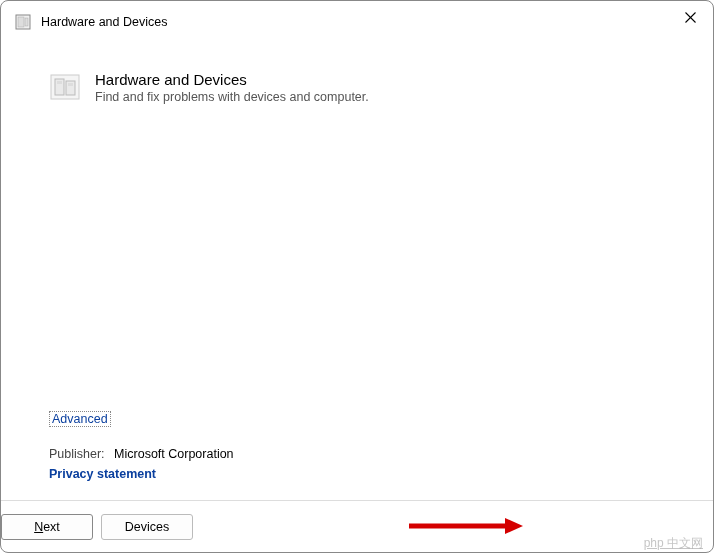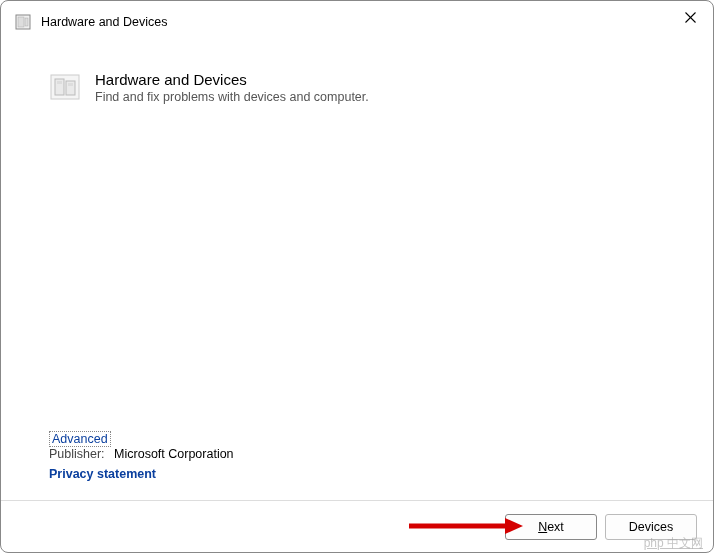--- a/index.html
+++ b/index.html
@@ -86,41 +86,42 @@
       font-size: 12.5px;
       color: #0a3f9e;
       text-decoration: none;
       border: 1px dotted #888;
       padding: 0 2px;
       display: inline-block;
     }
     .publisher-row {
       font-size: 12.5px;
       color: #000;
+      margin-top: 20px;
     }
     .publisher-label { color: #444; }
     .publisher-name { margin-left: 6px; }
     .privacy-link {
       font-size: 12.5px;
       color: #0a3f9e;
       text-decoration: none;
       display: inline-block;
       margin-top: 6px;
       font-weight: bold;
     }
     .footer {
       position: absolute;
       bottom: 0;
       left: 0;
       right: 0;
       height: 52px;
       border-top: 1px solid #ddd;
       display: flex;
       align-items: center;
-      justify-content: flex-end;
+      justify-content: flex-start;
       padding-right: 16px;
       gap: 8px;
     }
     .footer button {
       width: 92px;
       height: 26px;
       font-size: 12.5px;
       font-family: inherit;
       background: #fdfdfd;
       border: 1px solid #bbb;

